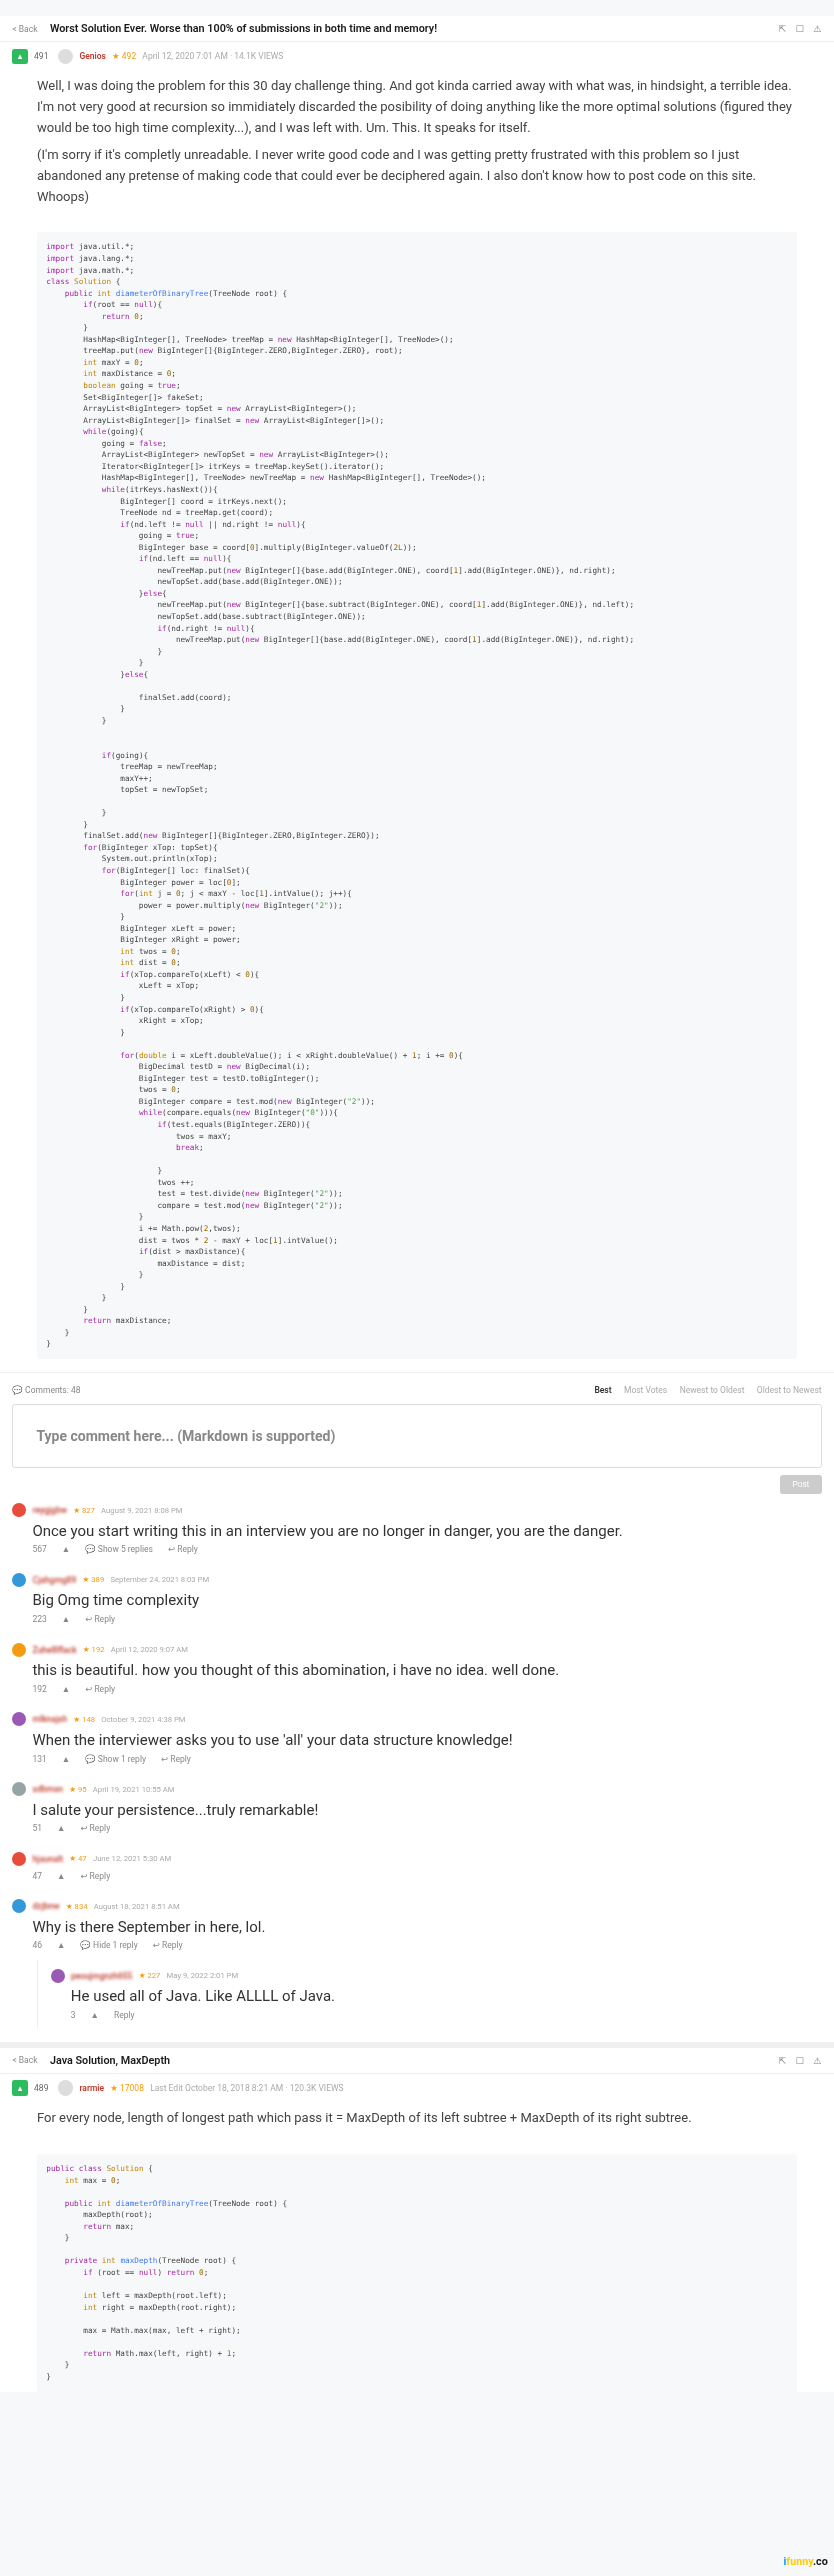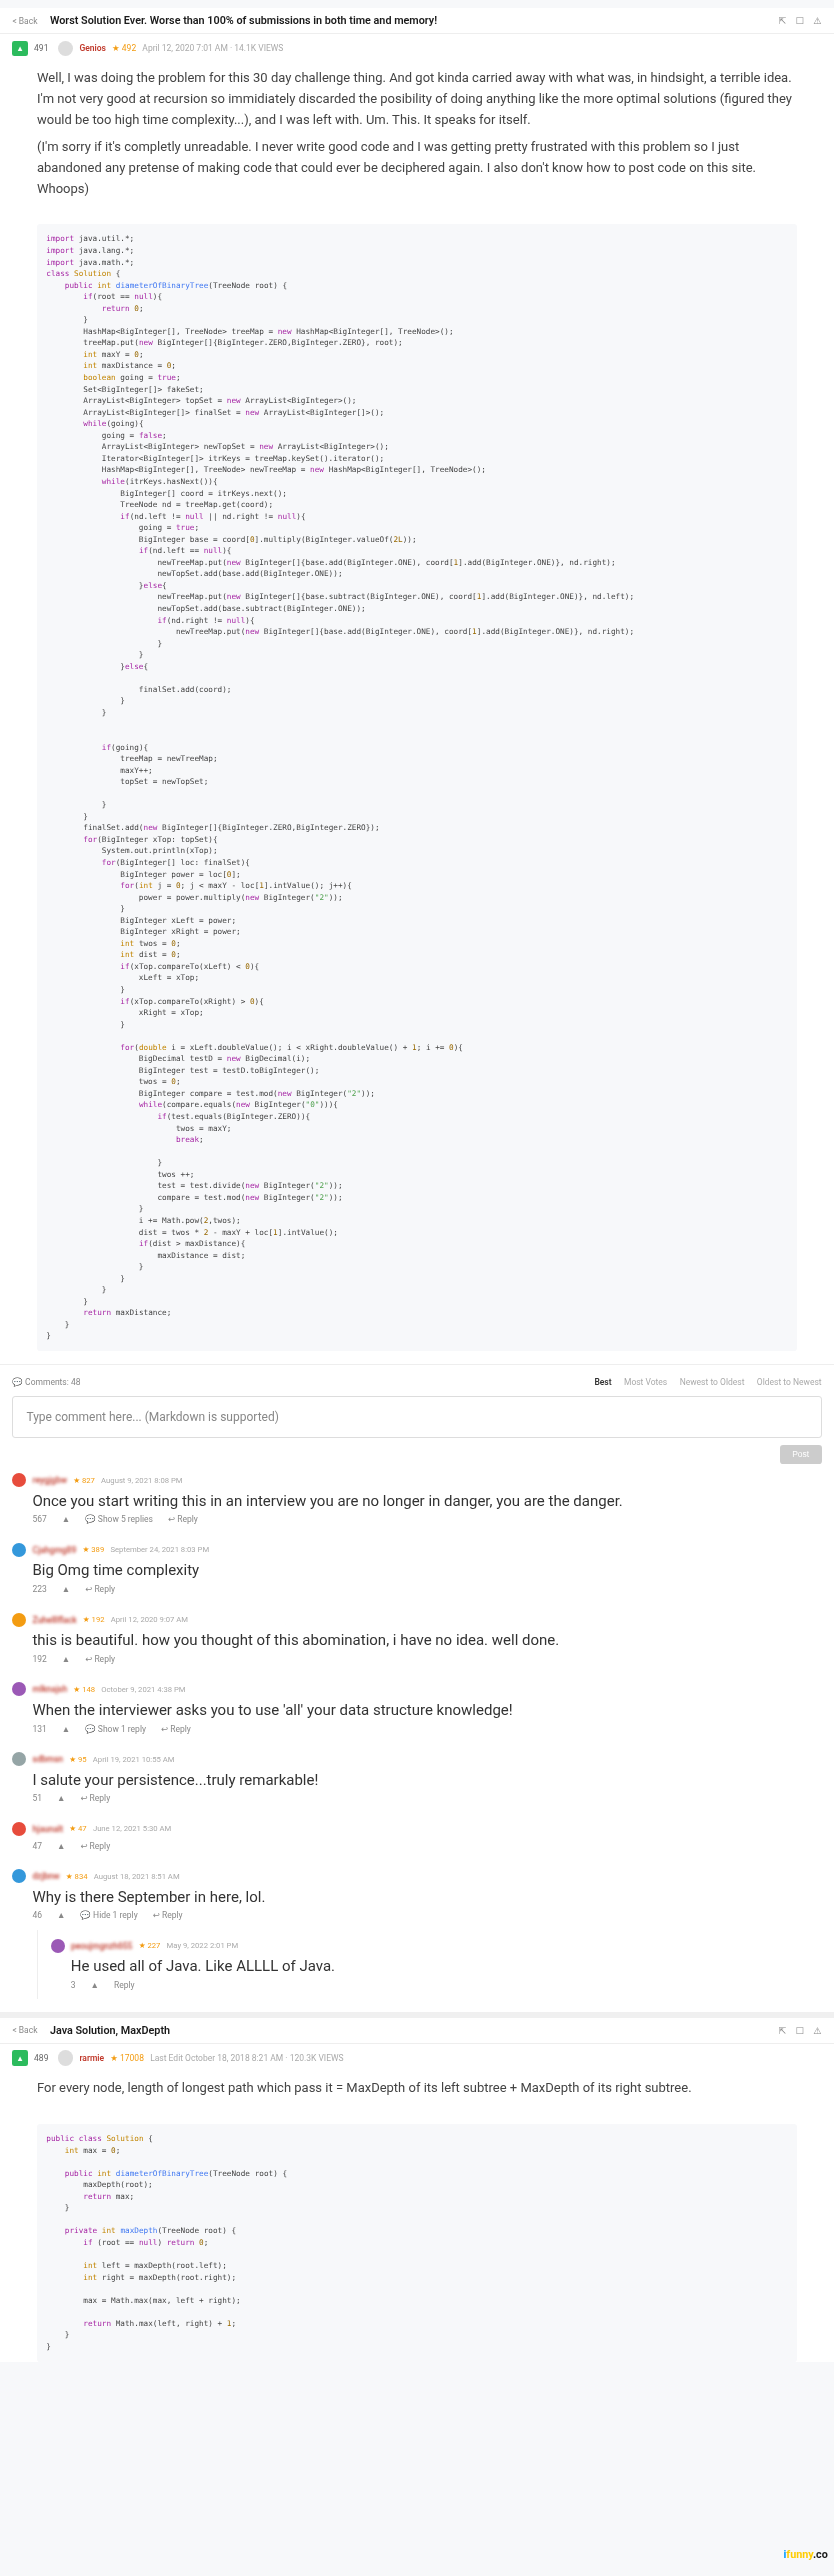--- a/index.html
+++ b/index.html
@@ -1,17 +1,17 @@
 <!DOCTYPE html>
 <html style="font-size:12.4px"><head>
 <meta charset="utf-8">
 <style>
 * { margin: 0; padding: 0; box-sizing: border-box; }
 body { font-family: -apple-system, BlinkMacSystemFont, 'Segoe UI', Roboto, sans-serif; background: #f7f8fa; color: #1a1a1a; font-size: 9.3px; }
-.container { max-width: 835px; margin: 8px auto; background: #fff; }
+.container { max-width: 835px; margin: 16px auto; background: #fff; }
 .header { display: flex; align-items: center; padding: 6.2px 12.4px; border-bottom: 0.8px solid #eee; }
 .back-link { color: #888; font-size: 8.5px; margin-right: 12.4px; cursor: pointer; }
 .title { font-size: 10.8px; font-weight: 600; flex: 1; }
 .header-icons { display: flex; gap: 9.3px; color: #888; }
 .header-icons span { cursor: pointer; }
 .post-meta { display: flex; align-items: center; padding: 6.2px 12.4px; font-size: 8.5px; color: #888; }
 .vote-btn { width: 15.5px; height: 15.5px; background: #2cbb5d; border-radius: 2.3px; margin-right: 6.2px; display: flex; align-items: center; justify-content: center; color: #fff; font-size: 7.7px; }
 .vote-count { margin-right: 9.3px; color: #666; }
 .avatar { width: 15.5px; height: 15.5px; border-radius: 50%; background: #ddd; margin-right: 6.2px; }
 .username { color: #c0392b; font-weight: 600; margin-right: 6.2px; }
@@ -23,39 +23,39 @@
 .kw { color: #a626a4; }
 .type { color: #c18401; }
 .str { color: #50a14f; }
 .num { color: #986801; }
 .fn { color: #4078f2; }
 .comments-section { padding: 12.4px; border-top: 0.8px solid #eee; margin-top: 12.4px; }
 .comments-header { display: flex; align-items: center; font-size: 8.5px; color: #888; margin-bottom: 9.3px; }
 .comments-header .count { flex: 1; }
 .sort-tab { margin-left: 12.4px; color: #aaa; cursor: pointer; }
 .sort-tab.active { color: #333; font-weight: 600; }
-.comment-input { width: 100%; border: 0.8px solid #ddd; border-radius: 3.1px; padding: 13px; font-size: 12px; color: #888; margin-bottom: 6.2px; min-height: 25px; }
+.comment-input { width: 100%; border: 0.8px solid #ddd; border-radius: 3.1px; padding: 23px; font-size: 14px; color: #888; margin-bottom: 6.2px; min-height: 25px; font-weight: bold; }
 .post-btn-row { text-align: right; }
 .post-btn { background: #ccc; color: #fff; border: none; padding: 4.6px 12.4px; border-radius: 3.1px; font-size: 8.5px; }
 .comment { padding: 9.3px 0; }
 .comment-header { display: flex; align-items: center; font-size: 8.5px; margin-bottom: 4.6px; }
 .comment-avatar { width: 14px; height: 14px; border-radius: 50%; background: #e74c3c; margin-right: 6.2px; }
 .comment-avatar.b { background: #3498db; }
 .comment-avatar.c { background: #f39c12; }
 .comment-avatar.d { background: #9b59b6; }
 .comment-avatar.e { background: #95a5a6; }
 .comment-user { color: #c0392b; font-weight: 500; margin-right: 6.2px; filter: blur(1.5px); }
 .comment-rep { color: #f39c12; font-size: 7.7px; margin-right: 6.2px; }
 .comment-time { color: #aaa; font-size: 7.7px; }
 .comment-text { font-size: 15px; color: #333; margin-bottom: 4.6px; padding-left: 20px; }
 .comment-actions { display: flex; align-items: center; font-size: 8.5px; color: #888; gap: 15px; padding-left: 20px; }
 .comment-actions span { cursor: pointer; }
 .nested-comment { margin-left: 25px; border-left: 1.5px solid #eee; padding-left: 12.4px; }
 .second-post { border-top: 6.2px solid #f0f0f0; }
-.watermark { position: fixed; bottom: 15px; right: 6.2px; font-size: 10.8px; font-weight: bold; }
+.watermark { position: fixed; bottom: 8px; right: 6.2px; font-size: 10.8px; font-weight: bold; }
 .watermark .i { color: #0099ff; }
 .watermark .f { color: #ffcc00; }
 </style>
 </head>
 <body>
 
 <div class="container">
   <div class="header">
     <span class="back-link">&lt; Back</span>
     <span class="title">Worst Solution Ever. Worse than 100% of submissions in both time and memory!</span>

